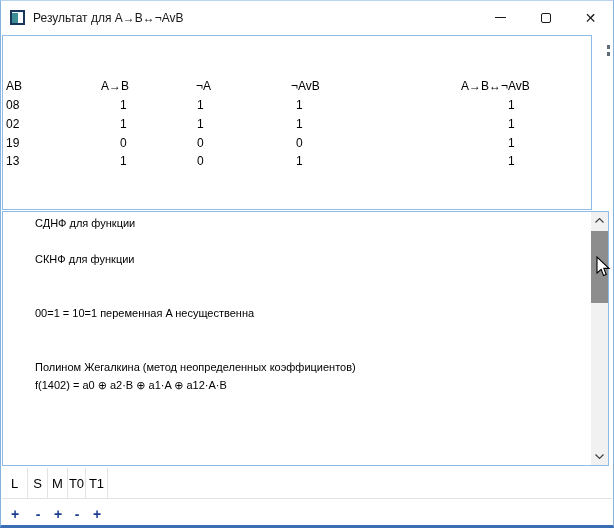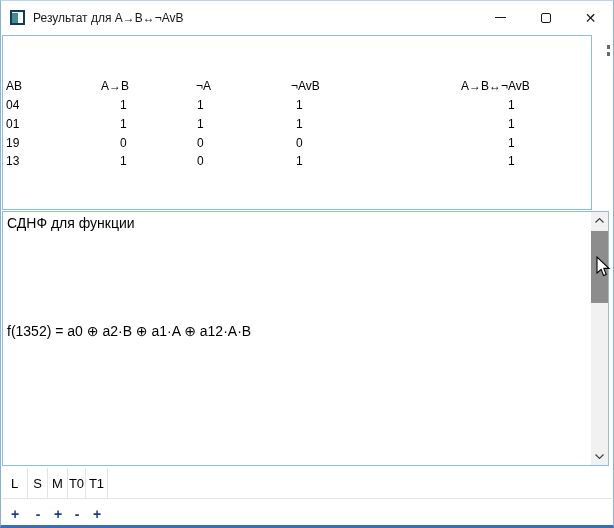--- a/index.html
+++ b/index.html
@@ -26,21 +26,21 @@
   .trow{position:absolute;left:2px;right:2px;height:18px;}
   .ty0{top:2px}.ty1{top:21px}.ty2{top:40px}.ty3{top:59px}.ty4{top:77px}
   .tt-span{position:absolute;top:0;font-size:12px;line-height:17px;white-space:pre;color:#000;margin-top:40px;}
   .hx0{left:1px}.hx1{left:96px}.hx2{left:191px}.hx3{left:286px}.hx4{left:456px}
   .vx0{left:1px}.vx1{left:115px}.vx2{left:192px}.vx3{left:291px}.vx4{left:503px}
   .mini-marks{position:absolute;left:606px;top:44px;width:3px;height:13px;}
   .mini-marks div{width:3px;height:4px;background:#5f6b76;margin-bottom:3px;}
   
   .textbox{position:absolute;left:1px;top:210px;width:607px;height:255px;border:1px solid #8fbce6;background:#fff;}
   .textcontent{position:absolute;left:4px;top:2px;right:20px;}
-  .tline{height:18px;font-size:14px;line-height:18px;white-space:pre;color:#000;}
+  .tline{height:18px;font-size:11px;line-height:18px;white-space:pre;color:#000;margin-left:28px;}
   .sb{position:absolute;right:0;top:0;bottom:0;width:17px;background:#f1f1f1;}
   .sb-btn{position:absolute;left:0;width:17px;height:17px;display:flex;align-items:center;justify-content:center;background:#f1f1f1;}
   .sb-up{top:0}.sb-down{bottom:0}
   .sb-thumb{position:absolute;left:0;top:19px;width:17px;height:72px;background:#8d8d8d;}
   
   .props{position:absolute;left:1px;top:467px;right:1px;height:56px;background:#fff;}
   .props-hrow{display:flex;height:31px;border-bottom:1px solid #e3e3e3;}
   .pcell{height:100%;display:flex;align-items:center;justify-content:center;border-right:1px solid #e3e3e3;font-size:13px;color:#000;}
   .pw0{width:26px}.pw1{width:20px}.pw2{width:20px}.pw3{width:18px}.pw4{width:22px}
   .props-vrow{display:flex;margin-top:7px;}
@@ -74,28 +74,28 @@
 
   <div class="lv1">
     <div class="trow ty0">
       <span class="tt-span hx0">AB</span>
       <span class="tt-span hx1">A→B</span>
       <span class="tt-span hx2">¬A</span>
       <span class="tt-span hx3">¬AvB</span>
       <span class="tt-span hx4">A→B↔¬AvB</span>
     </div>
     <div class="trow ty1">
-      <span class="tt-span vx0">04</span>
+      <span class="tt-span vx0">08</span>
       <span class="tt-span vx1">1</span>
       <span class="tt-span vx2">1</span>
       <span class="tt-span vx3">1</span>
       <span class="tt-span vx4">1</span>
     </div>
     <div class="trow ty2">
-      <span class="tt-span vx0">01</span>
+      <span class="tt-span vx0">02</span>
       <span class="tt-span vx1">1</span>
       <span class="tt-span vx2">1</span>
       <span class="tt-span vx3">1</span>
       <span class="tt-span vx4">1</span>
     </div>
     <div class="trow ty3">
       <span class="tt-span vx0">19</span>
       <span class="tt-span vx1">0</span>
       <span class="tt-span vx2">0</span>
       <span class="tt-span vx3">0</span>
@@ -112,25 +112,28 @@
 
   <div class="mini-marks">
     <div></div>
       <div></div>
   </div>
 
   <div class="textbox">
     <div class="textcontent">
       <div class="tline">СДНФ для функции</div>
       <div class="tline"></div>
+      <div class="tline">СКНФ для функции</div>
       <div class="tline"></div>
       <div class="tline"></div>
+      <div class="tline">00=1 = 10=1 переменная A несущественна</div>
       <div class="tline"></div>
       <div class="tline"></div>
-      <div class="tline">f(1352) = a0 ⊕ a2·B ⊕ a1·A ⊕ a12·A·B</div>
+      <div class="tline">Полином Жегалкина (метод неопределенных коэффициентов)</div>
+      <div class="tline">f(1402) = a0 ⊕ a2·B ⊕ a1·A ⊕ a12·A·B</div>
     </div>
     <div class="sb">
       <div class="sb-btn sb-up">
         <svg width="9" height="5">
           <polyline points="0.5,4.5 4.5,0.5 8.5,4.5" fill="none" stroke="#3c3c3c" stroke-width="1.1"></polyline>
         </svg>
       </div>
       <div class="sb-thumb"></div>
       <div class="sb-btn sb-down">
         <svg width="9" height="5">

